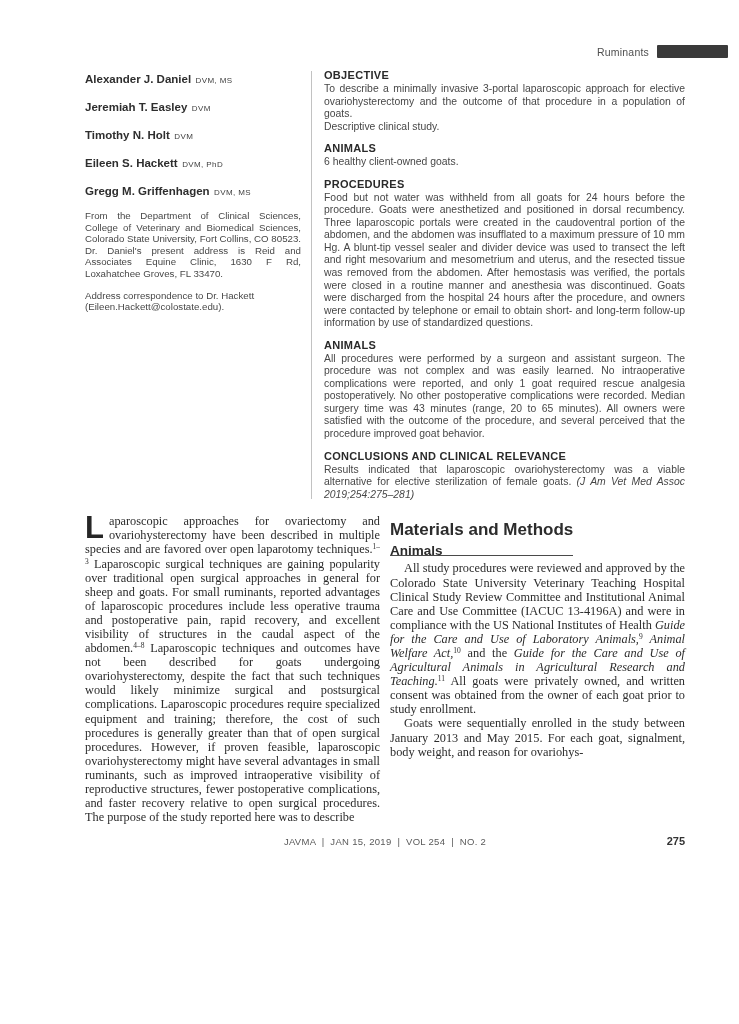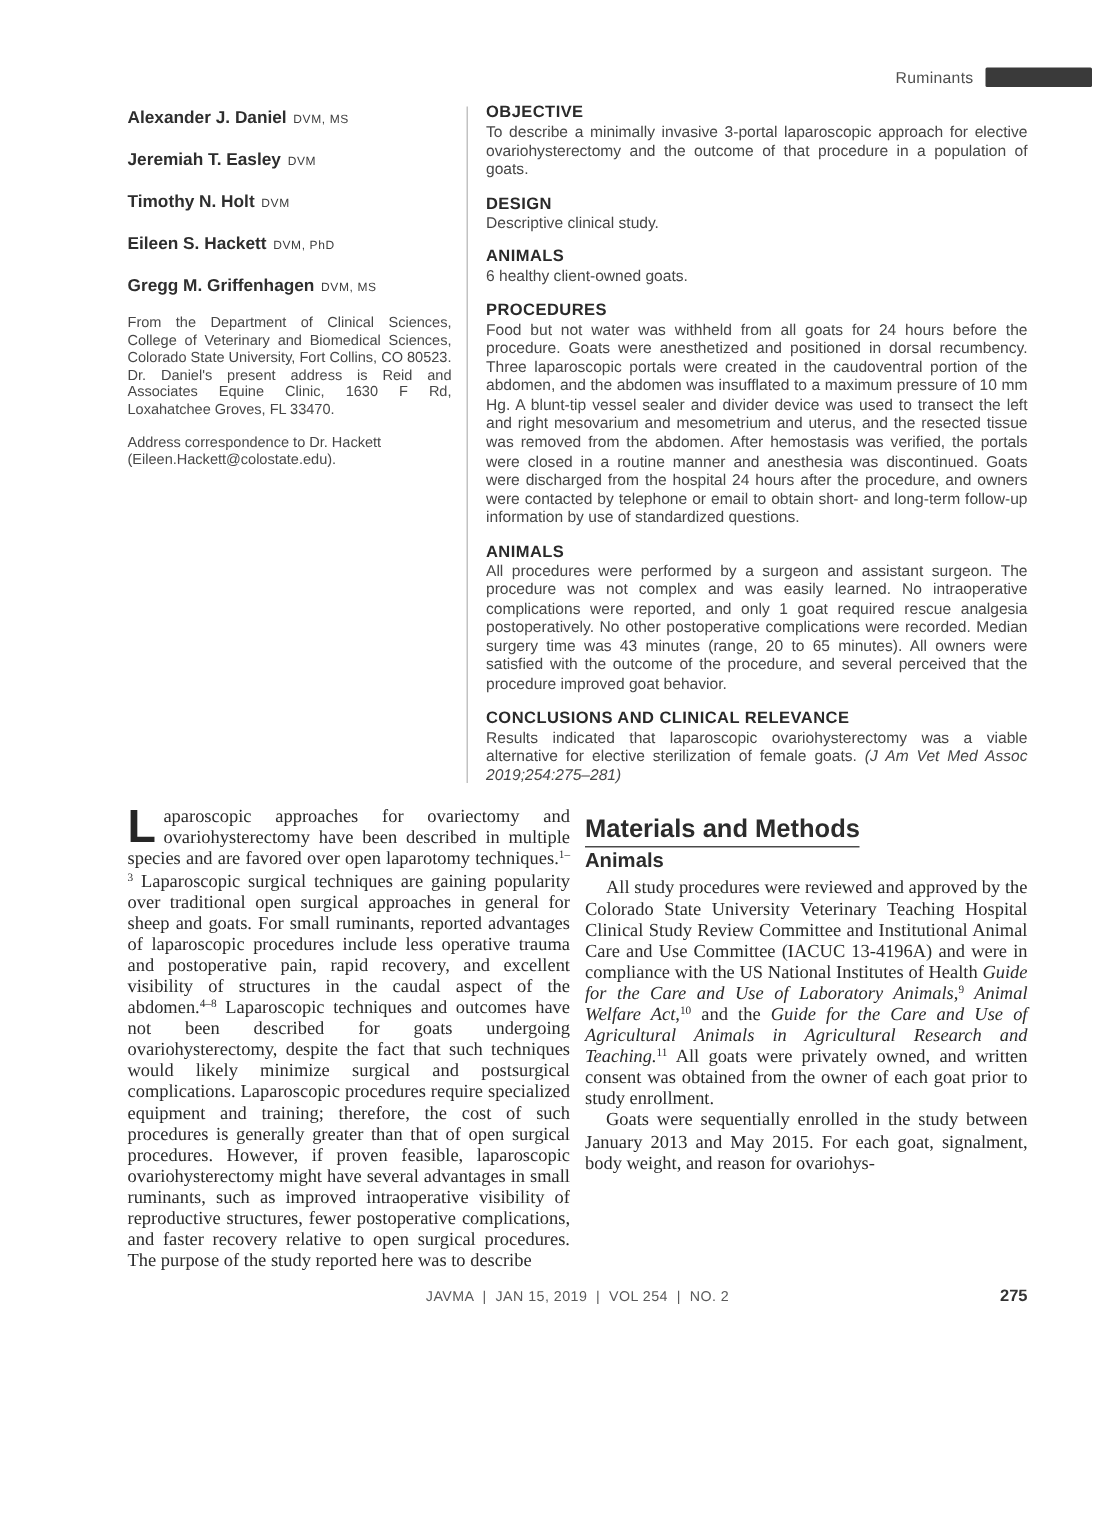--- a/index.html
+++ b/index.html
@@ -56,21 +56,21 @@
   .body-col sup { font-size: 7.5px; line-height: 0; vertical-align: 4px; }
   .drop-cap {
     float: left; font-family: "Liberation Sans", sans-serif; font-weight: bold;
     font-size: 31px; line-height: 25px; height: 26px; margin: 1px 5px 0 0; color: #262626;
   }
   .para-indent { text-indent: 14px; }
   .mm-heading {
     font-family: "Liberation Sans", sans-serif; font-size: 17px; font-weight: bold;
     color: #2c2c2c; margin: 9px 0 7px 0;
   }
-  .mm-heading span { border-bottom: 1.5px solid #4a4a4a; padding-bottom: 2px; }
+  .mm-heading span { border-bottom: 1.5px solid #4a4a4a; padding-bottom: 16px; }
   .sub-heading {
     font-family: "Liberation Sans", sans-serif; font-size: 13.5px; font-weight: bold;
     color: #2c2c2c; margin: 0 0 3px 0;
   }
   
   .footer { position: relative; margin-top: 12px; height: 16px; }
   .journal-line {
     display: block; text-align: center; font-size: 9.5px; color: #5a5a5a;
     letter-spacing: 0.3px; white-space: pre;
   }
@@ -117,21 +117,20 @@
     </div>
 
     <div class="v-divider"></div>
 
     <div class="abstract-col">
       <div class="abs-section">
         <h2 class="abs-heading">OBJECTIVE</h2>
         <p class="abs-text">To describe a minimally invasive 3-portal laparoscopic approach for elective ovariohysterectomy and the outcome of that procedure in a population of goats.</p>
       </div>
       <div class="abs-section">
-        <h2 class="abs-heading">DESIGN</h2>
         <p class="abs-text">Descriptive clinical study.</p>
       </div>
       <div class="abs-section">
         <h2 class="abs-heading">ANIMALS</h2>
         <p class="abs-text">6 healthy client-owned goats.</p>
       </div>
       <div class="abs-section">
         <h2 class="abs-heading">PROCEDURES</h2>
         <p class="abs-text">Food but not water was withheld from all goats for 24 hours before the procedure. Goats were anesthetized and positioned in dorsal recumbency. Three laparoscopic portals were created in the caudoventral portion of the abdomen, and the abdomen was insufflated to a maximum pressure of 10 mm Hg. A blunt-tip vessel sealer and divider device was used to transect the left and right mesovarium and mesometrium and uterus, and the resected tissue was removed from the abdomen. After hemostasis was verified, the portals were closed in a routine manner and anesthesia was discontinued. Goats were discharged from the hospital 24 hours after the procedure, and owners were contacted by telephone or email to obtain short- and long-term follow-up information by use of standardized questions.</p>
       </div>

